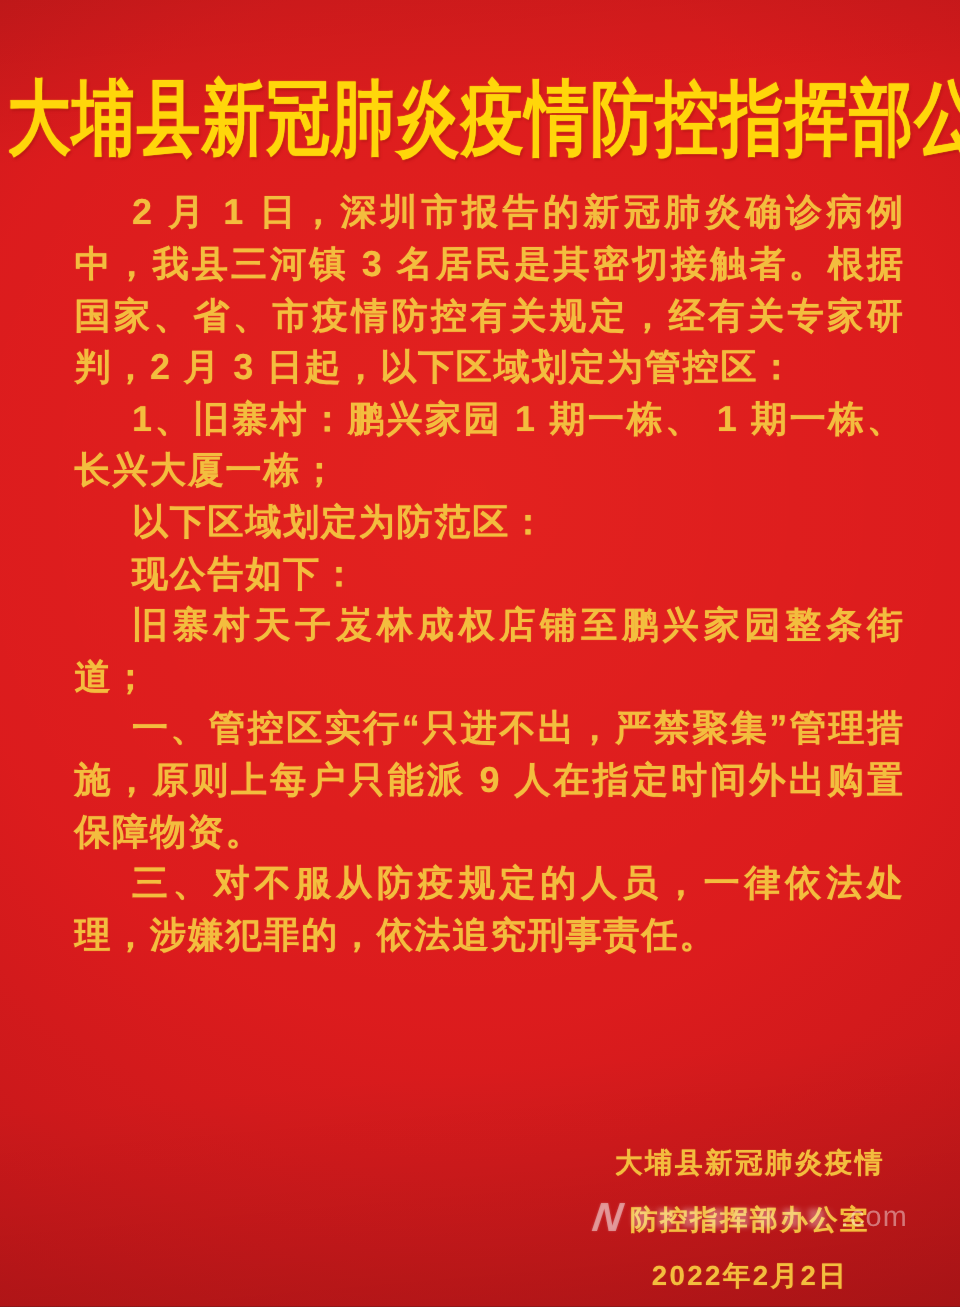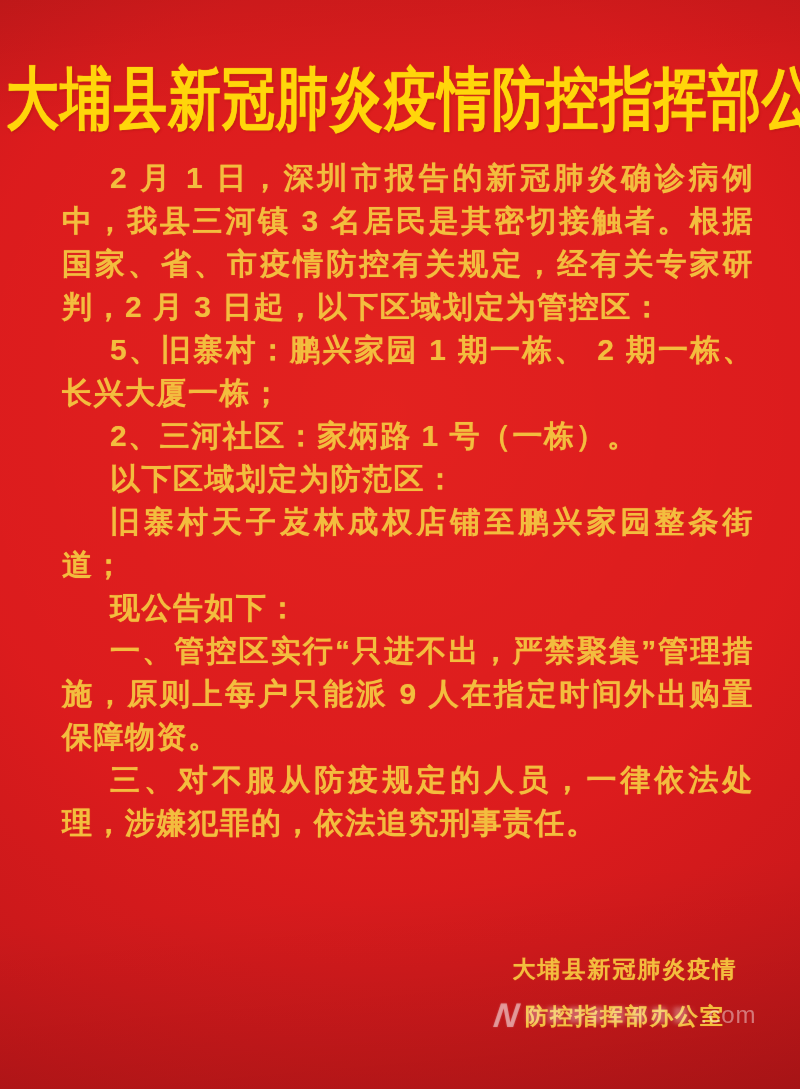--- a/index.html
+++ b/index.html
@@ -100,32 +100,32 @@
 </style>
 </head>
 <body>
 
 <div class="poster">
 
   <h1 class="title">大埔县新冠肺炎疫情防控指挥部公告</h1>
 
   <div class="body-text">
     <p>2 月 1 日，深圳市报告的新冠肺炎确诊病例中，我县三河镇 3 名居民是其密切接触者。根据国家、省、市疫情防控有关规定，经有关专家研判，2 月 3 日起，以下区域划定为管控区：</p>
-    <p>5、旧寨村：鹏兴家园 1 期一栋、 2 期一栋、长兴大厦一栋；</p>
-    <p>2、三河社区：家炳路 1 号（一栋）。</p>
+    <p>1、旧寨村：鹏兴家园 1 期一栋、 1 期一栋、长兴大厦一栋；</p>
     <p>以下区域划定为防范区：</p>
+    <p>现公告如下：</p>
     <p>旧寨村天子岌林成权店铺至鹏兴家园整条街道；</p>
-    <p>现公告如下：</p>
     <p>一、管控区实行“只进不出，严禁聚集”管理措施，原则上每户只能派 9 人在指定时间外出购置保障物资。</p>
     <p>三、对不服从防疫规定的人员，一律依法处理，涉嫌犯罪的，依法追究刑事责任。</p>
   </div>
 
   <div class="signature">
     <div>大埔县新冠肺炎疫情</div>
     <div>防控指挥部办公室</div>
+    <div>2022年2月2日</div>
   </div>
 
   <div class="watermark">
     <span class="wm-logo">N</span>
     <span class="wm-streak"></span>
     <span class="wm-suffix">.com</span>
   </div>
 
 </div>
 

